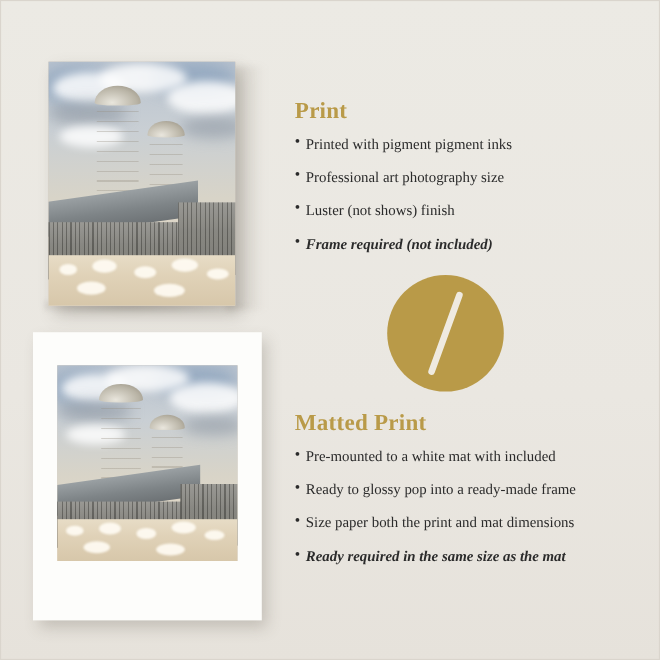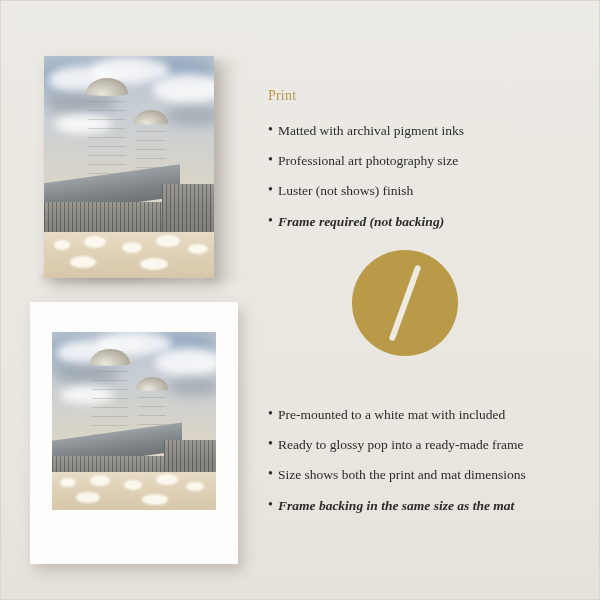--- a/index.html
+++ b/index.html
@@ -141,22 +141,22 @@
   .col-right {
     position: absolute;
     left: 264px;
     top: 0;
     width: 318px;
     height: 600px;
   }
   .section-title {
     color: #b99a48;
     font-family: "Liberation Serif", serif;
-    font-weight: normal;
-    font-size: 14px;
+    font-weight: bold;
+    font-size: 21px;
     letter-spacing: 0.2px;
   }
   .sec-print-title { position: absolute; left: 4px; top: 88px; }
   .sec-matted-title { position: absolute; left: 4px; top: 372px; }
 
   .bullets {
     position: absolute;
     left: 4px;
     list-style: none;
     margin: 0;
@@ -311,51 +311,52 @@
   <div class="divider-circle">
     <div class="slash"></div>
   </div>
 
   <div class="col-right">
 
     <div class="section-title sec-print-title">Print</div>
     <ul class="bullets print-list">
       <li>
         <span class="dot">•</span>
-        <span class="txt">Matted with archival pigment inks</span>
+        <span class="txt">Printed with pigment pigment inks</span>
       </li>
       <li>
         <span class="dot">•</span>
         <span class="txt">Professional art photography size</span>
       </li>
       <li>
         <span class="dot">•</span>
         <span class="txt">Luster (not shows) finish</span>
       </li>
       <li class="emphasis">
         <span class="dot">•</span>
-        <span class="txt">Frame required (not backing)</span>
+        <span class="txt">Frame required (not included)</span>
       </li>
     </ul>
 
+    <div class="section-title sec-matted-title">Matted Print</div>
     <ul class="bullets matted-list">
       <li>
         <span class="dot">•</span>
         <span class="txt">Pre-mounted to a white mat with included</span>
       </li>
       <li>
         <span class="dot">•</span>
         <span class="txt">Ready to glossy pop into a ready-made frame</span>
       </li>
       <li>
         <span class="dot">•</span>
-        <span class="txt">Size shows both the print and mat dimensions</span>
+        <span class="txt">Size paper both the print and mat dimensions</span>
       </li>
       <li class="emphasis">
         <span class="dot">•</span>
-        <span class="txt">Frame backing in the same size as the mat</span>
+        <span class="txt">Ready required in the same size as the mat</span>
       </li>
     </ul>
 
   </div>
 
   <div class="border-frame"></div>
 </div>
 
 </body></html>

